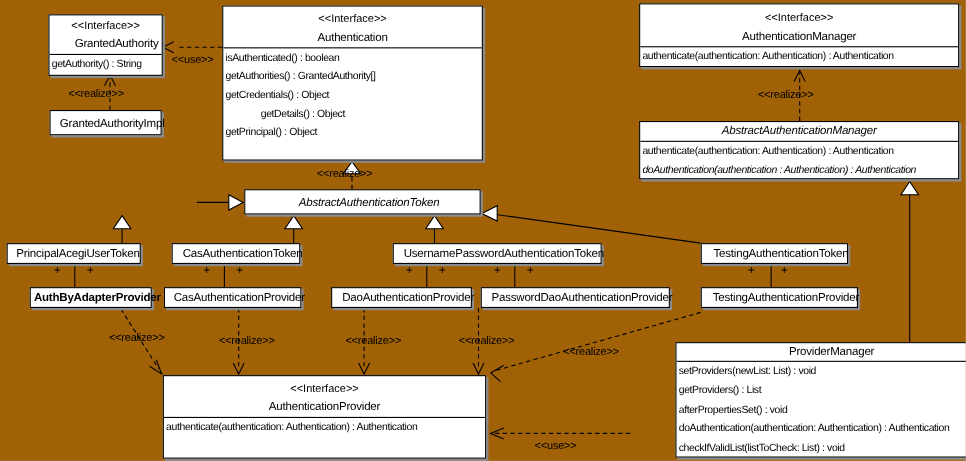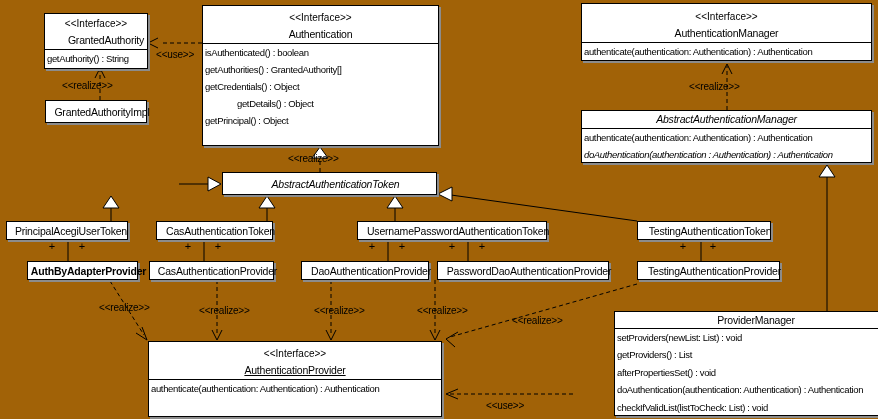--- a/index.html
+++ b/index.html
@@ -194,21 +194,21 @@
   <div class="uml-box name-only" style="left:437px;top:261px;width:172px;height:19px;">
     <div class="cls-name">PasswordDaoAuthenticationProvider</div>
   </div>
 
   <div class="uml-box name-only" style="left:637px;top:261px;width:143px;height:19px;">
     <div class="cls-name">TestingAuthenticationProvider</div>
   </div>
 
   <div class="uml-box" style="left:148px;top:341px;width:294px;height:76px;">
     <div class="stereo" style="padding-top:3px;line-height:17px;">&lt;&lt;Interface&gt;&gt;</div>
-    <div class="cls-name" style="line-height:17px;text-decoration:underline;">AuthenticationProvider</div>
+    <div class="cls-name" style="line-height:17px;">AuthenticationProvider</div>
     <div class="methods">
       <div class="method" style="line-height:18px;">authenticate(authentication: Authentication) : Authentication</div>
       <div class="method" style="line-height:18px;margin-top:40px;">supports(authentication: Class) : boolean</div>
     </div>
   </div>
 
   <div class="uml-box" style="left:573px;top:311px;width:284px;height:105px;margin-left:41px;">
     <div class="cls-name" style="line-height:16px;">ProviderManager</div>
     <div class="methods">
       <div class="method" style="line-height:17.4px;">setProviders(newList: List) : void</div>

